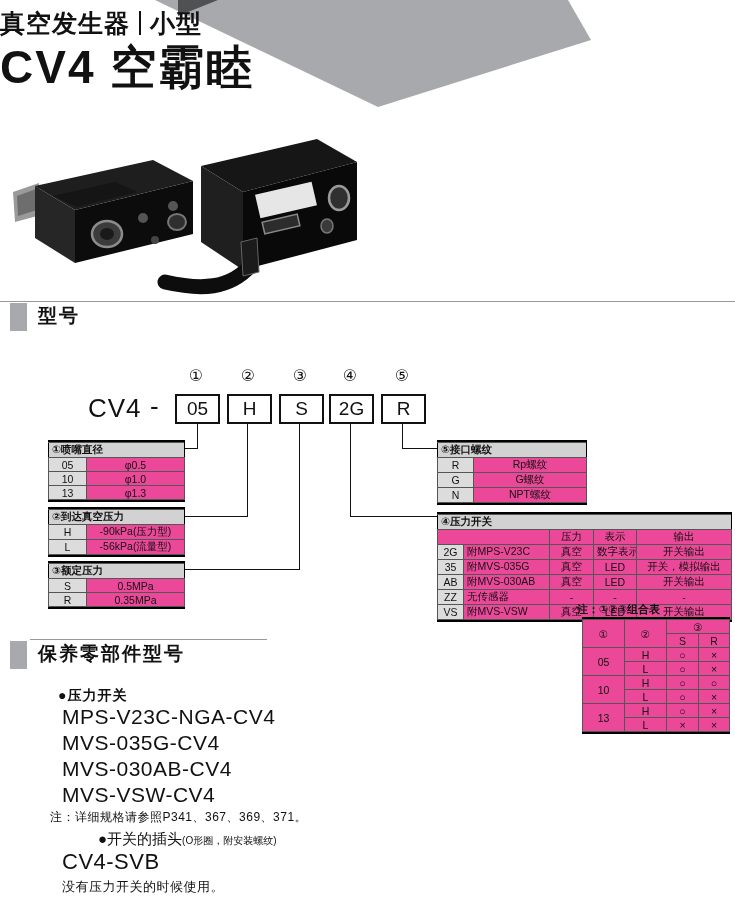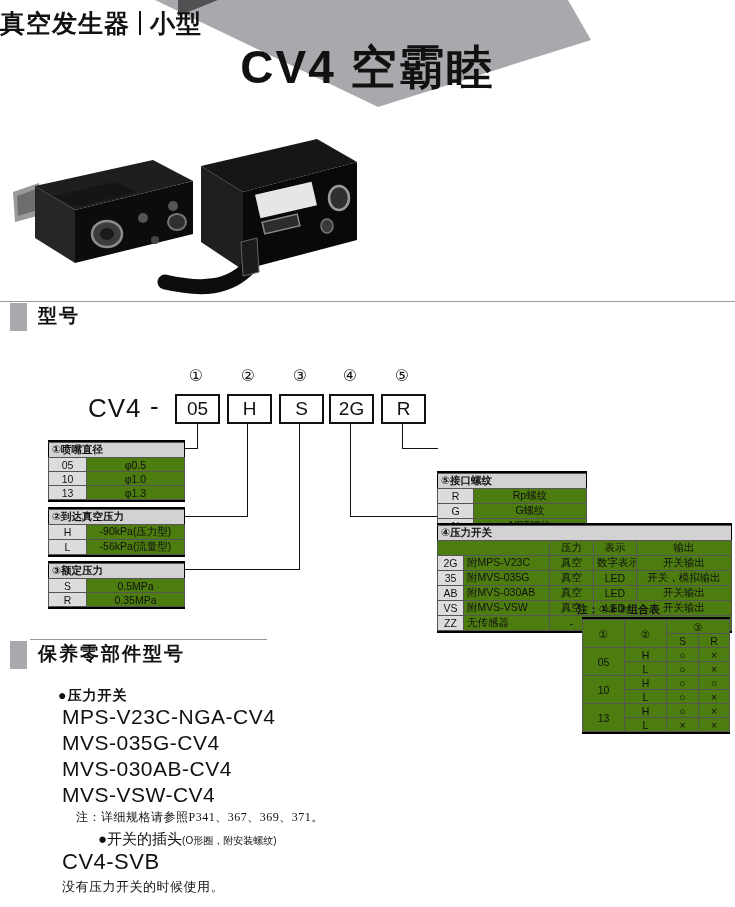--- a/index.html
+++ b/index.html
@@ -3,21 +3,21 @@
 <meta charset="utf-8">
 <style>
   html,body { margin:0; padding:0; background:#fff; }
   body { font-family:"Liberation Sans","DejaVu Sans",sans-serif; color:#111; }
   .page { position:relative; width:735px; height:907px; background:#fff; overflow:hidden; }
   .abs { position:absolute; }
 
   
   .hdr-cat { top:7px; left:0; right:0; text-align:left; font-weight:bold; font-size:25px; letter-spacing:1px; }
   .vbar { display:inline-block; width:2px; height:24px; background:#111; margin:0 9px; vertical-align:-3px; }
-  .hdr-title { top:37px; left:0; right:0; text-align:center; font-weight:bold; font-size:46px; letter-spacing:2px; }
+  .hdr-title { top:37px; left:0; right:0; text-align:left; font-weight:bold; font-size:46px; letter-spacing:2px; }
 
   
   .feat { left:362px; top:145px; width:373px; }
   .feat-t { font-size:17px; font-weight:bold; letter-spacing:1px; }
   .feat-d { font-size:12px; margin:16px 0 0 12px; letter-spacing:1px; }
   .feat-t2 { margin-top:30px; }
 
   
   .hr1 { top:301px; left:0; width:735px; height:1px; background:#999; }
   .hr2 { top:639px; left:30px; width:237px; height:1px; background:#999; }
@@ -41,43 +41,43 @@
   .connR { border-right:1.5px solid #111; border-bottom:1.5px solid #111; }
   .connL { border-left:1.5px solid #111; border-bottom:1.5px solid #111; }
   .c1 { left:185px; top:421px; width:12px; height:27px; }
   .c2 { left:185px; top:421px; width:62px; height:95px; }
   .c3 { left:185px; top:421px; width:114px; height:148px; }
   .c4 { left:350px; top:421px; width:87px; height:95px; }
   .c5 { left:402px; top:421px; width:35px; height:27px; }
 
   
   .ctable { border-collapse:collapse; table-layout:fixed; width:100%;
-            font-size:10.5px; background:#4d7c0f; }
+            font-size:10.5px; background:#ec4899; }
   .ctable td, .ctable th { border:1px solid #555; padding:0 3px; height:13px;
             text-align:center; font-weight:normal; overflow:hidden; white-space:nowrap; }
   .ctable tr.titler td { background:#d2d2d2; text-align:left; font-weight:bold;
             height:14px; border-left:1px solid #000; border-right:1px solid #000; }
   .ctable .code { background:#dcdcdc; }
   .ctable .lft { text-align:left; }
   .ctable .hdr { font-weight:normal; }
   .tablewrap { border-top:2px solid #000; border-bottom:2px solid #000; }
   .t1 { left:48px; top:440px; width:137px; }
   .t2 { left:48px; top:507px; width:137px; }
   .t3 { left:48px; top:561px; width:137px; }
-  .t5 { left:437px; top:440px; width:150px;margin-top:31px; }
-  .t4 { left:437px; top:512px; width:295px;margin-top:11px; }
+  .t5 { left:437px; top:440px; width:150px; }
+  .t4 { left:437px; top:512px; width:295px; }
   .combo-note { left:577px; top:602px; font-size:11px; font-weight:bold; }
   .tc { left:582px; top:617px; width:148px; }
   .tc .ctable td, .tc .ctable th { height:13px; }
   .tc .ctable th { font-weight:normal; }
 
   
   .ps-title { left:58px; top:687px; font-size:14px; font-weight:bold; letter-spacing:1px; }
   .model-list { left:62px; top:704px; font-size:21px; line-height:26px; letter-spacing:0.5px; }
-  .ps-note { left:76px; top:809px; font-size:12px; letter-spacing:0.5px;font-family:Liberation Serif, serif; }
+  .ps-note { left:50px; top:809px; font-size:12px; letter-spacing:0.5px; }
   .plug-title { left:58px; top:830px; font-size:15px; font-weight:normal;margin-left:40px; }
   .plug-suffix { font-size:10px; }
   .plug-model { left:62px; top:849px; font-size:22px; letter-spacing:0.5px; }
   .plug-desc { left:62px; top:878px; font-size:13px; letter-spacing:0.5px; }
 </style>
 </head>
 <body>
 
 <div class="page">
 
@@ -269,32 +269,32 @@
             <td>开关，模拟输出</td>
           </tr>
       <tr>
             <td class="code">AB</td>
             <td class="lft">附MVS-030AB</td>
             <td>真空</td>
             <td>LED</td>
             <td>开关输出</td>
           </tr>
       <tr>
+            <td class="code">ZZ</td>
+            <td class="lft">无传感器</td>
+            <td>-</td>
+            <td>-</td>
+            <td>-</td>
+          </tr>
+      <tr>
             <td class="code">VS</td>
             <td class="lft">附MVS-VSW</td>
             <td>真空</td>
             <td>LED</td>
             <td>开关输出</td>
-          </tr>
-      <tr>
-            <td class="code">ZZ</td>
-            <td class="lft">无传感器</td>
-            <td>-</td>
-            <td>-</td>
-            <td>-</td>
           </tr>
     </tbody>
       </table>
   </div>
 
   <div class="abs combo-note">注：①②③组合表</div>
   <div class="abs tablewrap tc">
     <table class="ctable">
       <colgroup>
           <col style="width:42px">

